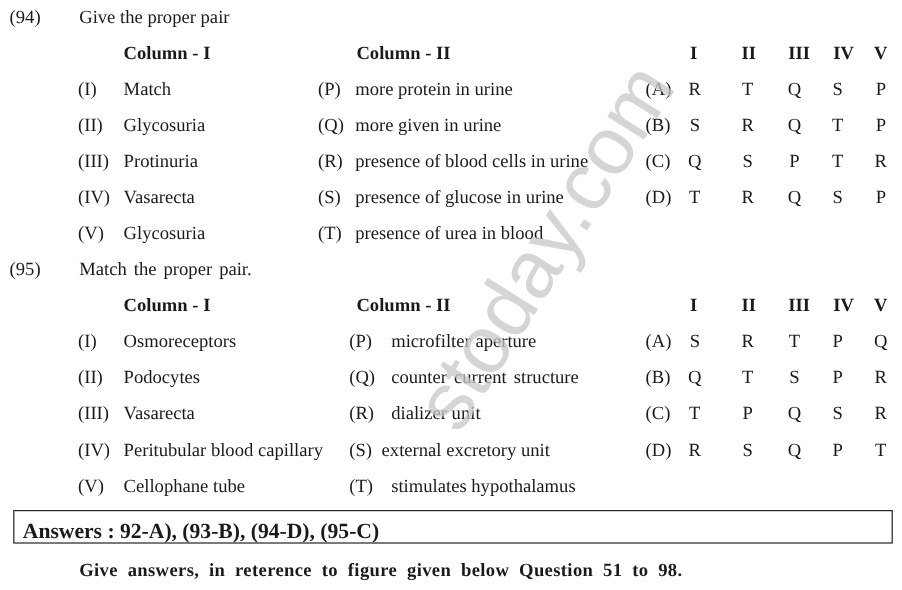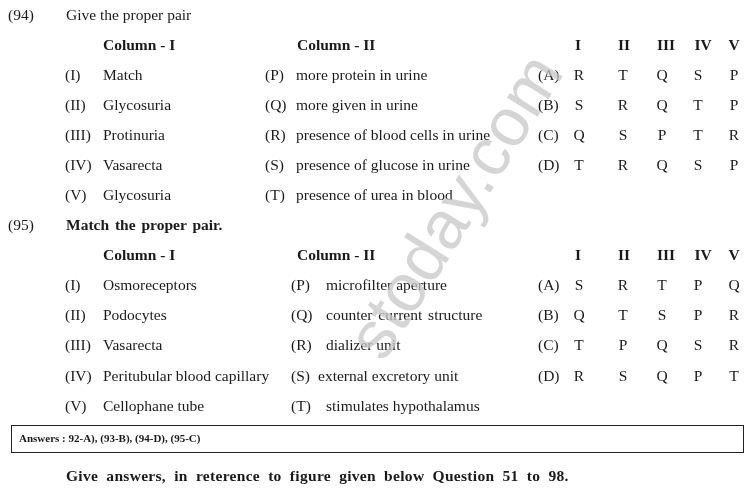--- a/index.html
+++ b/index.html
@@ -2,34 +2,34 @@
 <html><head>
 <meta charset="utf-8">
 <style>
   html, body { margin: 0; padding: 0; background: #ffffff; }
   body {
     width: 752px; height: 492px; position: relative; overflow: hidden;
     font-family: "Liberation Serif", "DejaVu Serif", serif;
     color: #1a1a1a; font-size: 15.5px;
   }
   .abs { position: absolute; white-space: nowrap; line-height: 1; }
-  .bold { font-weight: bold; }
+  .bold { font-weight: normal; }
   .qnum { left: 8px; text-align: right; }
   .qtitle { left: 66px; }
   .col1h { left: 103px; text-align: center; }
   .col2h { left: 297px; }
   .roman { left: 65px; }
   .c1text { left: 103px; }
   .hdr { font-weight: bold; }
   .cell { text-align: center; width: 20px; }
   .answers-box {
     position: absolute; left: 11px; top: 425px; width: 733px; height: 28px;
     border: 1.3px solid #222; box-sizing: border-box;
   }
-  .answers-text { position: absolute; left: 7px; top: 6px; font-weight: bold; font-size: 11px; white-space: nowrap; }
+  .answers-text { position: absolute; left: 7px; top: 6px; font-weight: bold; font-size: 18px; white-space: nowrap; }
   .footer { left: 66px; top: 468px; font-weight: bold; word-spacing: 4px; letter-spacing: 0.3px; }
   .watermark {
     position: absolute; left: 330px; top: 330px;
     font-family: "Liberation Sans", "DejaVu Sans", sans-serif;
     font-size: 68px; color: #c8c8c8; opacity: 0.75;
     transform: rotate(-58deg); transform-origin: left top;
     white-space: nowrap; pointer-events: none;
   }
 </style>
 </head>

